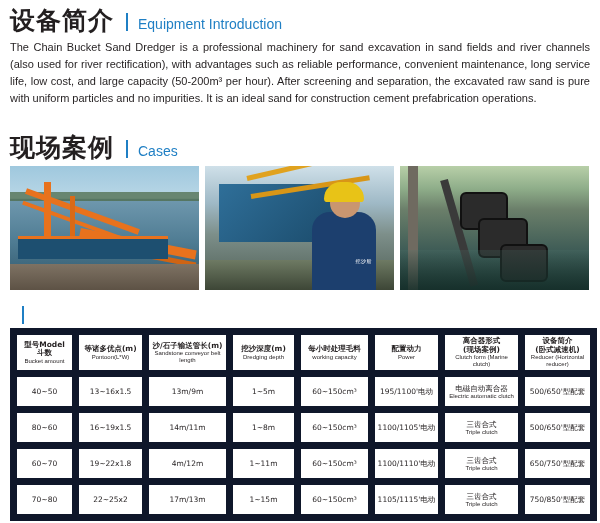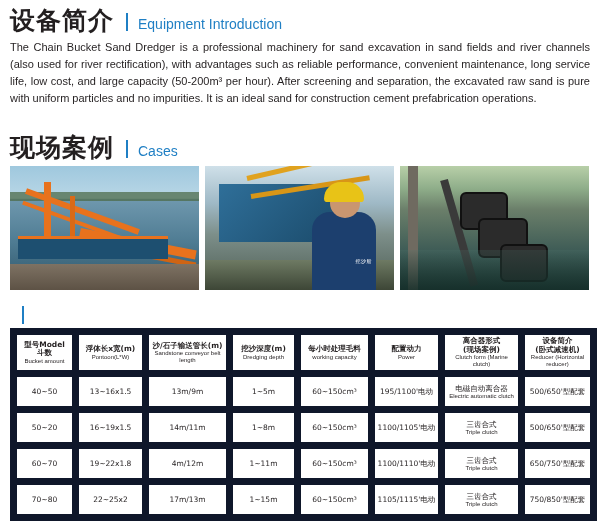--- a/index.html
+++ b/index.html
@@ -351,21 +351,21 @@
         <col style="width:72px">
     </colgroup>
     <thead>
       <tr>
         <th>
           <span class="th-cn">型号Model</span>
           <span class="th-cn">斗数</span>
           <span class="th-en">Bucket amount</span>
         </th>
         <th>
-          <span class="th-cn">浮体长x宽(m)</span>
+          <span class="th-cn">等诸多优点(m)</span>
           <span class="th-en">Pontoon(L*W)</span>
         </th>
         <th>
           <span class="th-cn">沙/石子输送管长(m)</span>
           <span class="th-en">Sandstone conveyor belt length</span>
         </th>
         <th>
           <span class="th-cn">挖沙深度(m)</span>
           <span class="th-en">Dredging depth</span>
         </th>
@@ -397,21 +397,21 @@
           <td>1~5m</td>
           <td>60~150cm³</td>
           <td>195/1100'电动</td>
           <td class="cn">
             <span class="l2">电磁自动离合器</span>
             <span class="l2" style="font-size: 6px; font-family: &quot;Liberation Sans&quot;, sans-serif;">Electric automatic clutch</span>
           </td>
           <td>500/650'型配套</td>
         </tr>
         <tr>
-          <td>50~20</td>
+          <td>80~60</td>
           <td>16~19x1.5</td>
           <td>14m/11m</td>
           <td>1~8m</td>
           <td>60~150cm³</td>
           <td>1100/1105'电动</td>
           <td class="cn">
             <span class="l2">三齿合式</span>
             <span class="l2" style="font-size: 6px; font-family: &quot;Liberation Sans&quot;, sans-serif;">Triple clutch</span>
           </td>
           <td>500/650'型配套</td>

